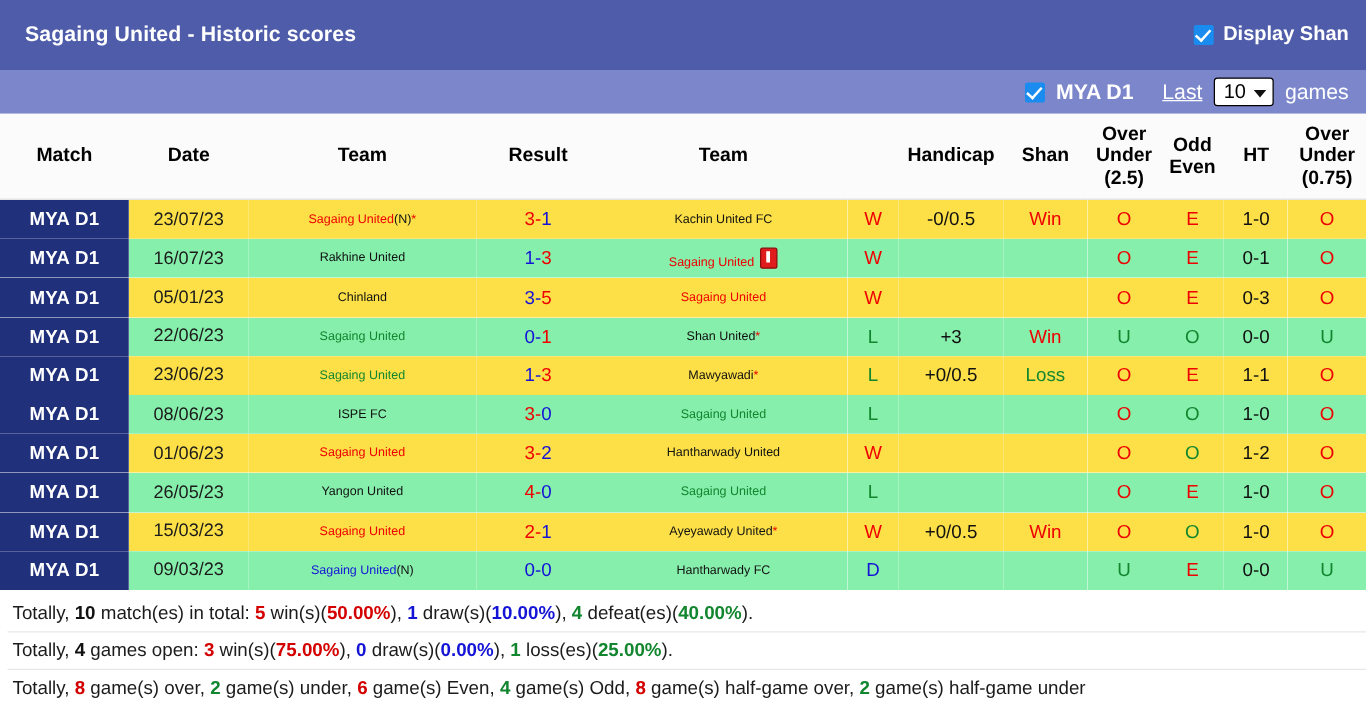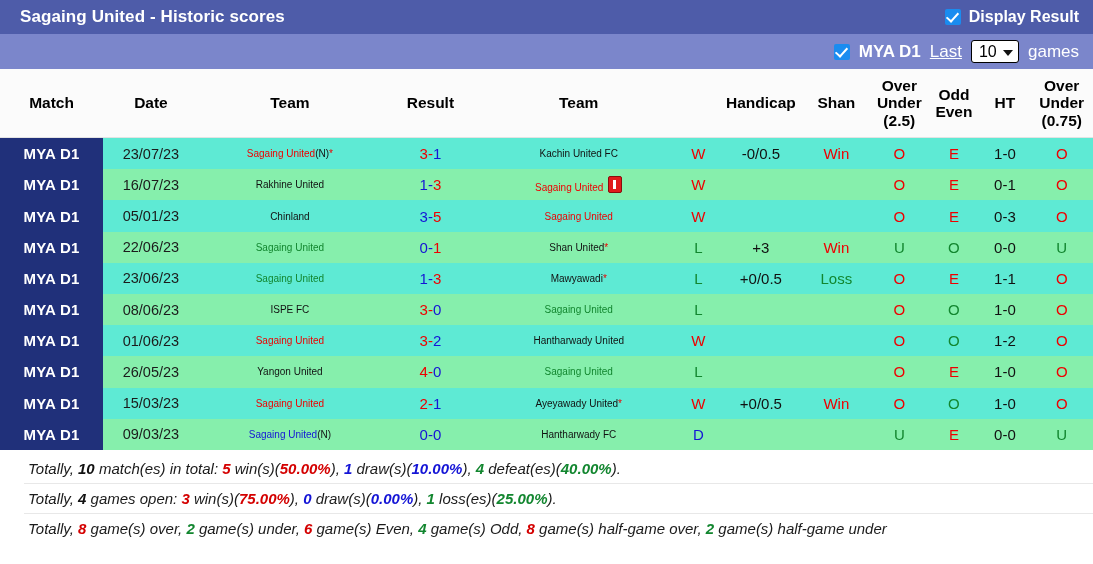--- a/index.html
+++ b/index.html
@@ -7,21 +7,21 @@
     width:1093px;height:564px;
     background:#ffffff;
     font-family:"Liberation Sans", sans-serif;
     overflow:hidden;
     color:#111;
   }
   .wrap{width:1093px;height:564px;position:relative;}
 
   
   .titlebar{
-    height:34px;
+    height:56px;
     background:#4e5ca9;
     display:flex;align-items:center;
     padding:0 14px 0 20px;
     box-sizing:border-box;
   }
   .titlebar .ttl{
     color:#ffffff;font-size:17px;font-weight:bold;
     letter-spacing:.1px;flex:1;white-space:nowrap;
   }
   .chkrow{display:flex;align-items:center;gap:8px;}
@@ -64,21 +64,21 @@
     font-size:15.5px;font-weight:bold;color:#000;
     padding:8px 2px;vertical-align:middle;line-height:1.12;
     border-bottom:1px solid #e3e3e3;
     height:68px;box-sizing:border-box;
   }
   tbody td{
     font-size:15px;padding:0 2px;height:31.2px;
     text-align:center;vertical-align:middle;white-space:nowrap;
     overflow:hidden;
   }
-  tbody tr.odd td{background:#5eead4;}
+  tbody tr.odd td{background:#fde047;}
   tbody tr.even td{background:#86efac;}
   td.league{
     background:#20307a !important;color:#fff;font-weight:bold;font-size:15px;
     letter-spacing:.2px;
   }
   td.date{color:#1b1b1b;font-size:14.5px;}
   td.team{font-size:10px;}
   .red{color:#ee0000;}
   .grn{color:#12862f;}
   .blu{color:#1414d6;}
@@ -101,21 +101,21 @@
   col.c-away{width:190px;}
   col.c-wdl{width:40px;}
   col.c-hcap{width:80px;}
   col.c-odds{width:65px;}
   col.c-ou{width:56px;}
   col.c-oe{width:49px;}
   col.c-ht{width:49px;}
   col.c-ou2{width:60px;}
 
   
-  .footer{padding:4px 0 0 24px;font-style:italic;}
+  .footer{padding:4px 0 0 6px;}
   .fline{
     font-size:15px;color:#1b1b1b;line-height:1.47;
     padding:4px 0 3px 4px;white-space:nowrap;
     border-bottom:1px solid #e8e8e8;
   }
   .fline:last-child{border-bottom:none;}
   .fline b{font-weight:bold;}
   .fline .red{color:#d40000;font-weight:bold;}
   .fline .blu{color:#1414d6;font-weight:bold;}
   .fline .grn{color:#12862f;font-weight:bold;}
@@ -123,28 +123,28 @@
 </style>
 </head>
 <body>
 
 <div class="wrap">
 
   <div class="titlebar">
     <div class="ttl">Sagaing United - Historic scores</div>
     <div class="chkrow">
       <span class="chk"></span>
-      <span class="chklabel">Display Result</span>
+      <span class="chklabel">Display Shan</span>
     </div>
   </div>
 
   <div class="subbar">
     <span class="chk"></span>
     <span class="lbl b">MYA D1</span>
-    <span class="lbl" style="text-decoration:underline;">Last</span>
+    <span class="lbl" style="margin-left:14px;text-decoration:underline;">Last</span>
     <span class="selbox">
       <span>10</span>
       <span class="cv"></span>
     </span>
     <span class="lbl">games</span>
   </div>
 
   <table>
     <colgroup>
       <col class="c-league">

